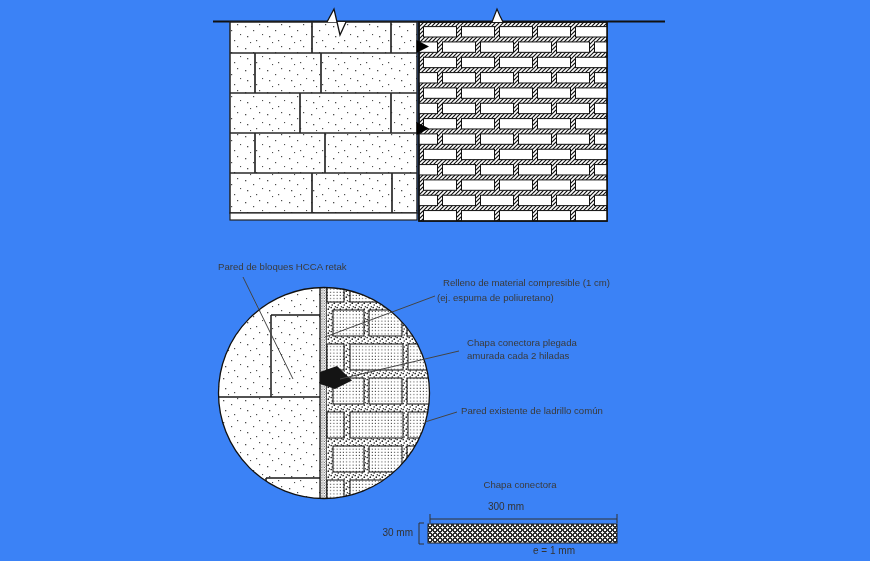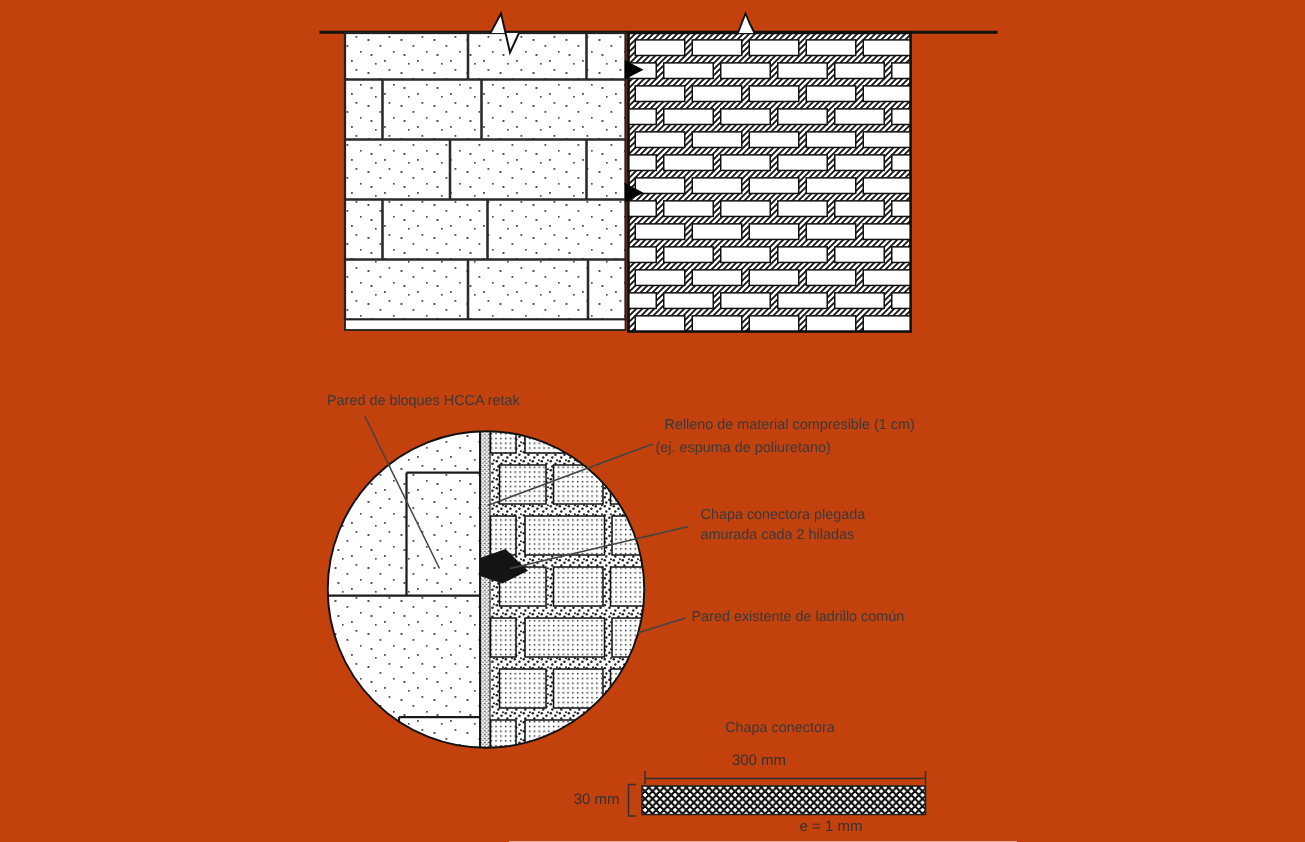--- a/index.html
+++ b/index.html
@@ -5,21 +5,21 @@
   html, body {
     margin: 0;
     padding: 0;
     background: #ffffff;
     font-family: "Liberation Sans", sans-serif;
   }
   .canvas {
     position: relative;
     width: 870px;
     height: 561px;
-    background: #c2410c;
+    background: #3b82f6;
     overflow: hidden;
   }
   svg { position: absolute; top: 0; left: 0; }
   text {
     font-family: "Liberation Sans", sans-serif;
     font-size: 9.6px;
     fill: #3a3a3a;
   }
   .dimtext { font-size: 10px; fill: #333333; }
 </style>

